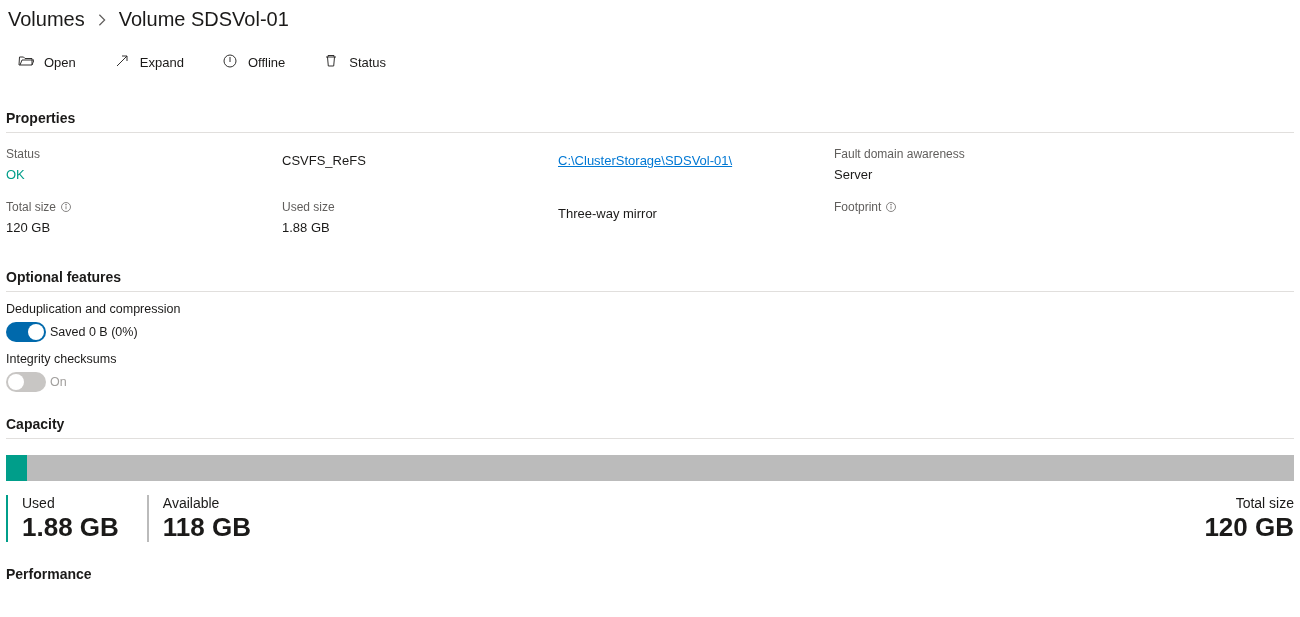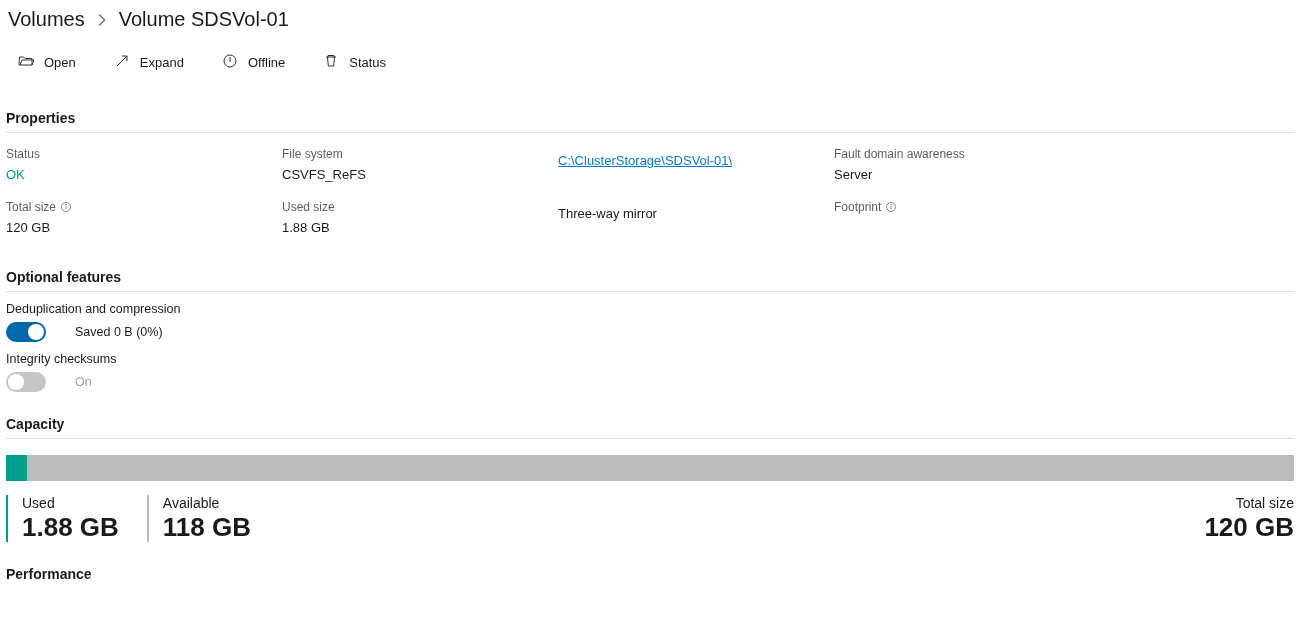--- a/index.html
+++ b/index.html
@@ -44,21 +44,21 @@
            column-gap: 24px; row-gap: 18px; padding: 14px 0 10px 0; max-width: 1080px; }
   .plabel { font-size: 12px; color: var(--muted); display:flex; align-items:center; gap:4px;}
   .pval { font-size: 13px; color: var(--text); margin-top: 6px; }
   .pval.link a { color: var(--link); text-decoration: underline; }
   .pval.ok { color: var(--teal); }
   .info-ic { width:12px; height:12px; color: var(--muted); }
 
   
   .optrow { padding: 10px 0 0 0; }
   .optlabel { font-size: 12.5px; color: var(--text); }
-  .togrow { display:flex; align-items:center; gap:29px; margin-top:6px; }
+  .togrow { display:flex; align-items:center; gap:4px; margin-top:6px; }
   .toggle { width:40px; height:20px; border-radius:10px; position:relative; cursor:pointer;}
   .toggle.on { background: var(--toggle-on); }
   .toggle.on .knob { right:2px; background:#fff; }
   .toggle.off { background: var(--toggle-dis); cursor: default; }
   .toggle.off .knob { left:2px; background:#fff; }
   .knob { position:absolute; top:2px; width:16px; height:16px; border-radius:50%; }
   .togtxt { font-size:12.5px; color: var(--text); }
   .togtxt.dis { color: #a19f9d; }
 
   
@@ -128,21 +128,20 @@
 </div>
 
 <div class="sec-h">Properties</div>
 <div class="pgrid">
 
   <div>
     <div class="plabel">Status</div>
     <div class="pval ok">OK</div>
   </div>
   <div>
-    <div class="plabel">File system</div>
     <div class="pval">CSVFS_ReFS</div>
   </div>
   <div>
     <div class="pval link">
       <a href="#">C:\ClusterStorage\SDSVol-01\</a>
     </div>
   </div>
   <div>
     <div class="plabel">Fault domain awareness</div>
     <div class="pval">Server</div>

